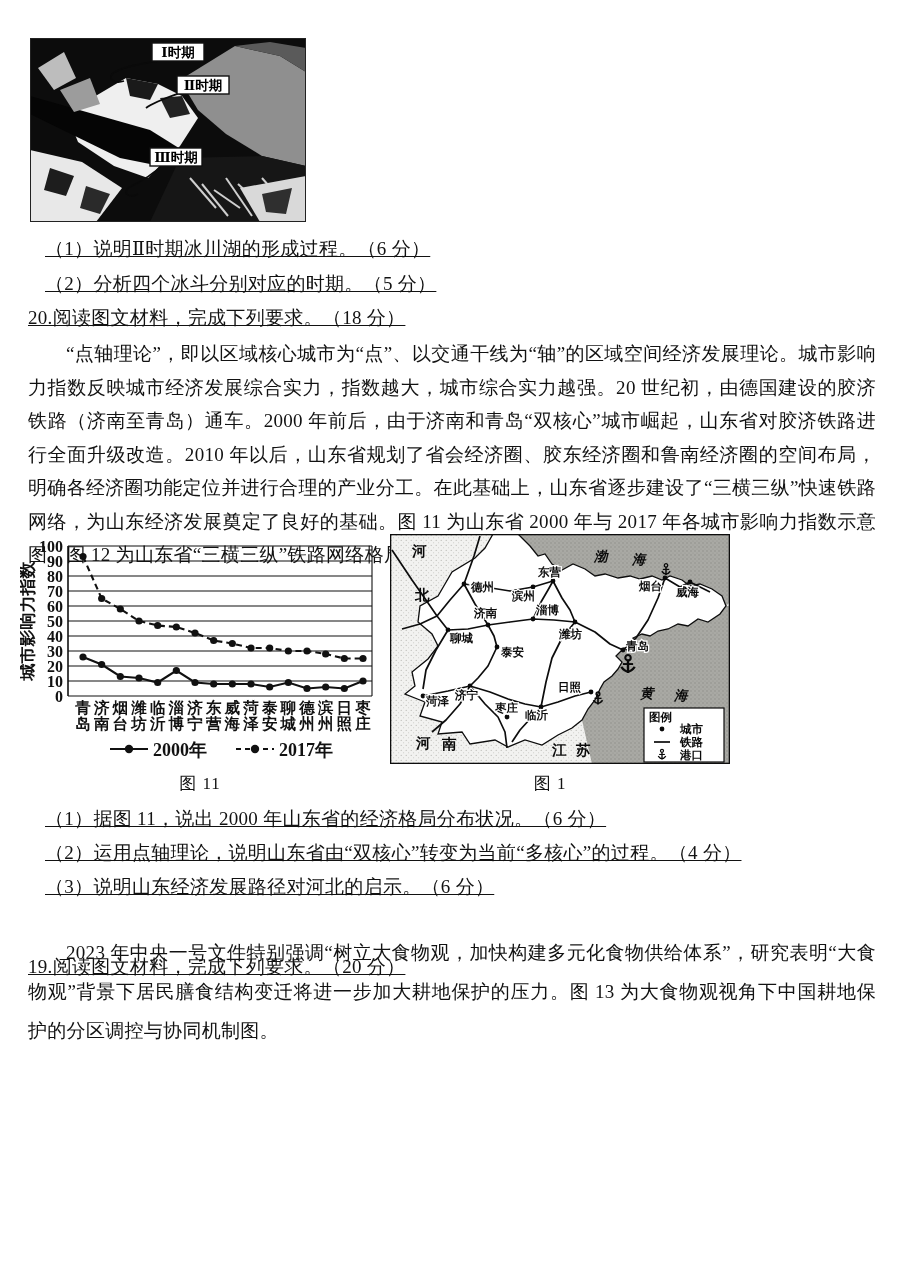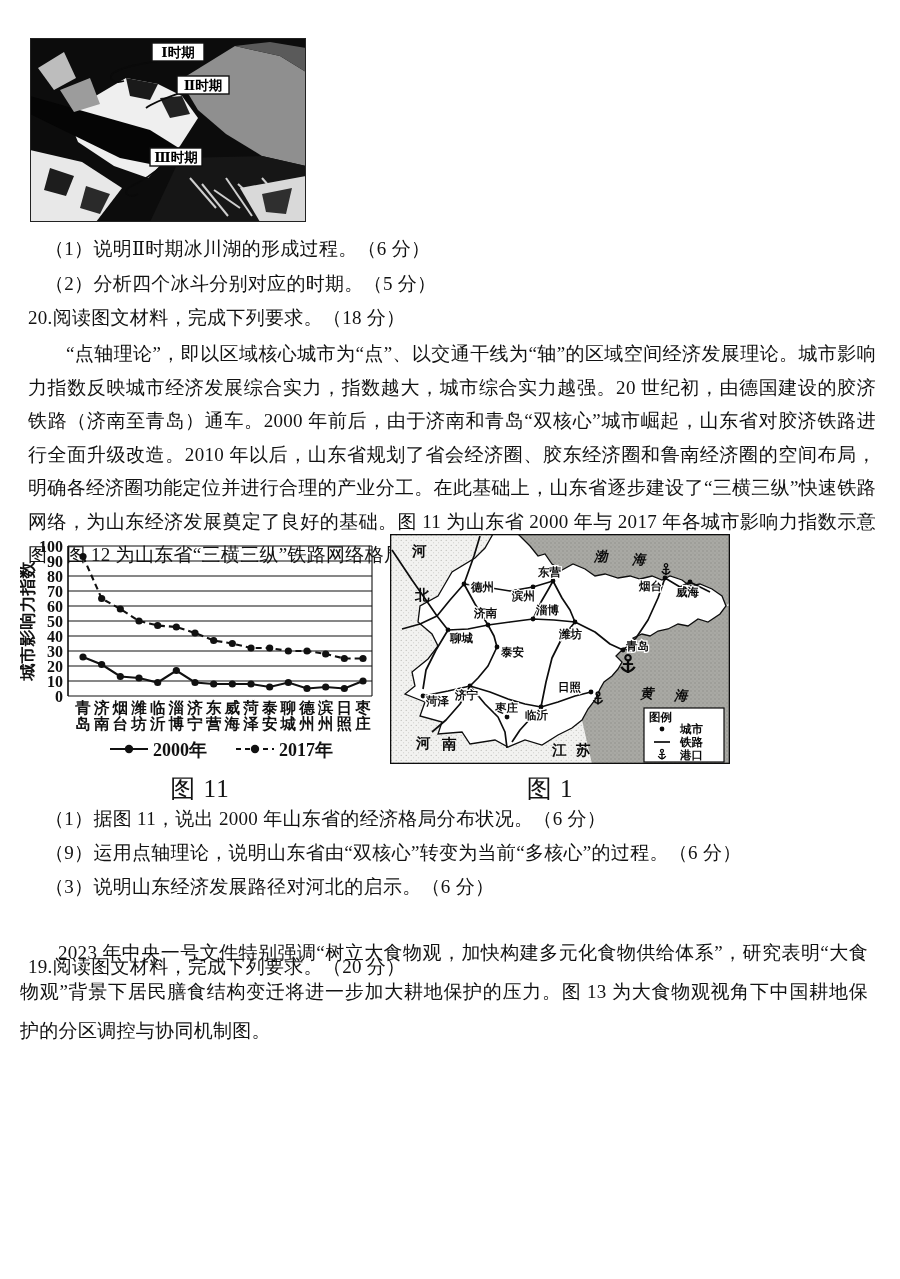--- a/index.html
+++ b/index.html
@@ -2,23 +2,23 @@
 <html><head>
 <meta charset="utf-8">
 <style>
   html,body{margin:0;padding:0;}
   body{
     width:900px;height:1279px;background:#ffffff;
     font-family:"Liberation Serif","DejaVu Serif",serif;color:#121212;
     position:relative;overflow:hidden;
   }
   .abs{position:absolute;}
-  .textline{font-size:19px;white-space:nowrap;letter-spacing:0.3px;}
+  .textline{font-size:19px;white-space:nowrap;letter-spacing:0.3px;text-decoration:underline;}
   .para{font-size:19px;line-height:33.5px;text-align:justify;text-indent:2em;letter-spacing:0.3px;}
-  .caption{font-size:25px;text-align:center;letter-spacing:1px;}
+  .caption{font-size:17px;text-align:center;letter-spacing:1px;}
   svg text{font-family:"Liberation Serif","DejaVu Serif",serif;}
 </style>
 </head>
 <body>
 
 <svg id="photo-figure" class="abs" style="left:30px;top:38px;" width="276" height="184" viewBox="0 0 276 184">
     <rect x="0" y="0" width="276" height="184" fill="#0c0c0c"></rect>
     <polygon points="150,42 205,8 250,18 276,34 276,128 232,118 196,96 168,72" fill="#8f8f8f"></polygon>
     <polygon points="205,8 250,18 276,34 276,10 240,4" fill="#5a5a5a"></polygon>
     <polygon points="52,66 96,40 128,46 152,58 168,80 150,108 118,140 84,128 48,104 40,84" fill="#efefef"></polygon>
@@ -279,16 +279,16 @@
      </g>
       <text x="290" y="225" font-size="11.5" font-weight="bold" fill="#0a0a0a">港口</text>
     </g>
     <rect x="0.5" y="0.5" width="339" height="229" fill="none" stroke="#0d0d0d" stroke-width="1.6"></rect>
   </svg>
 
 <div class="abs caption" style="left:145px;top:772px;width:110px;">图 11</div>
 <div class="abs caption" style="left:495px;top:772px;width:110px;">图 1</div>
 
 <div class="abs textline" style="left:45px;top:806px;text-align:center;">（1）据图 11，说出 2000 年山东省的经济格局分布状况。（6 分）</div>
-<div class="abs textline" style="left:45px;top:840px;">（9）运用点轴理论，说明山东省由“双核心”转变为当前“多核心”的过程。（6 分）</div>
+<div class="abs textline" style="left:45px;top:840px;">（2）运用点轴理论，说明山东省由“双核心”转变为当前“多核心”的过程。（4 分）</div>
 <div class="abs textline" style="left:45px;top:874px;">（3）说明山东经济发展路径对河北的启示。（6 分）</div>
 <div class="abs textline" style="left:28px;top:954px;">19.阅读图文材料，完成下列要求。（20 分）</div>
-<div class="abs para" style="left:20px;top:933px;width:848px;line-height:39px;">2023 年中央一号文件特别强调“树立大食物观，加快构建多元化食物供给体系”，研究表明“大食物观”背景下居民膳食结构变迁将进一步加大耕地保护的压力。图 13 为大食物观视角下中国耕地保护的分区调控与协同机制图。</div>
+<div class="abs para" style="left:28px;top:933px;width:848px;line-height:39px;">2023 年中央一号文件特别强调“树立大食物观，加快构建多元化食物供给体系”，研究表明“大食物观”背景下居民膳食结构变迁将进一步加大耕地保护的压力。图 13 为大食物观视角下中国耕地保护的分区调控与协同机制图。</div>
 
 </body></html>

